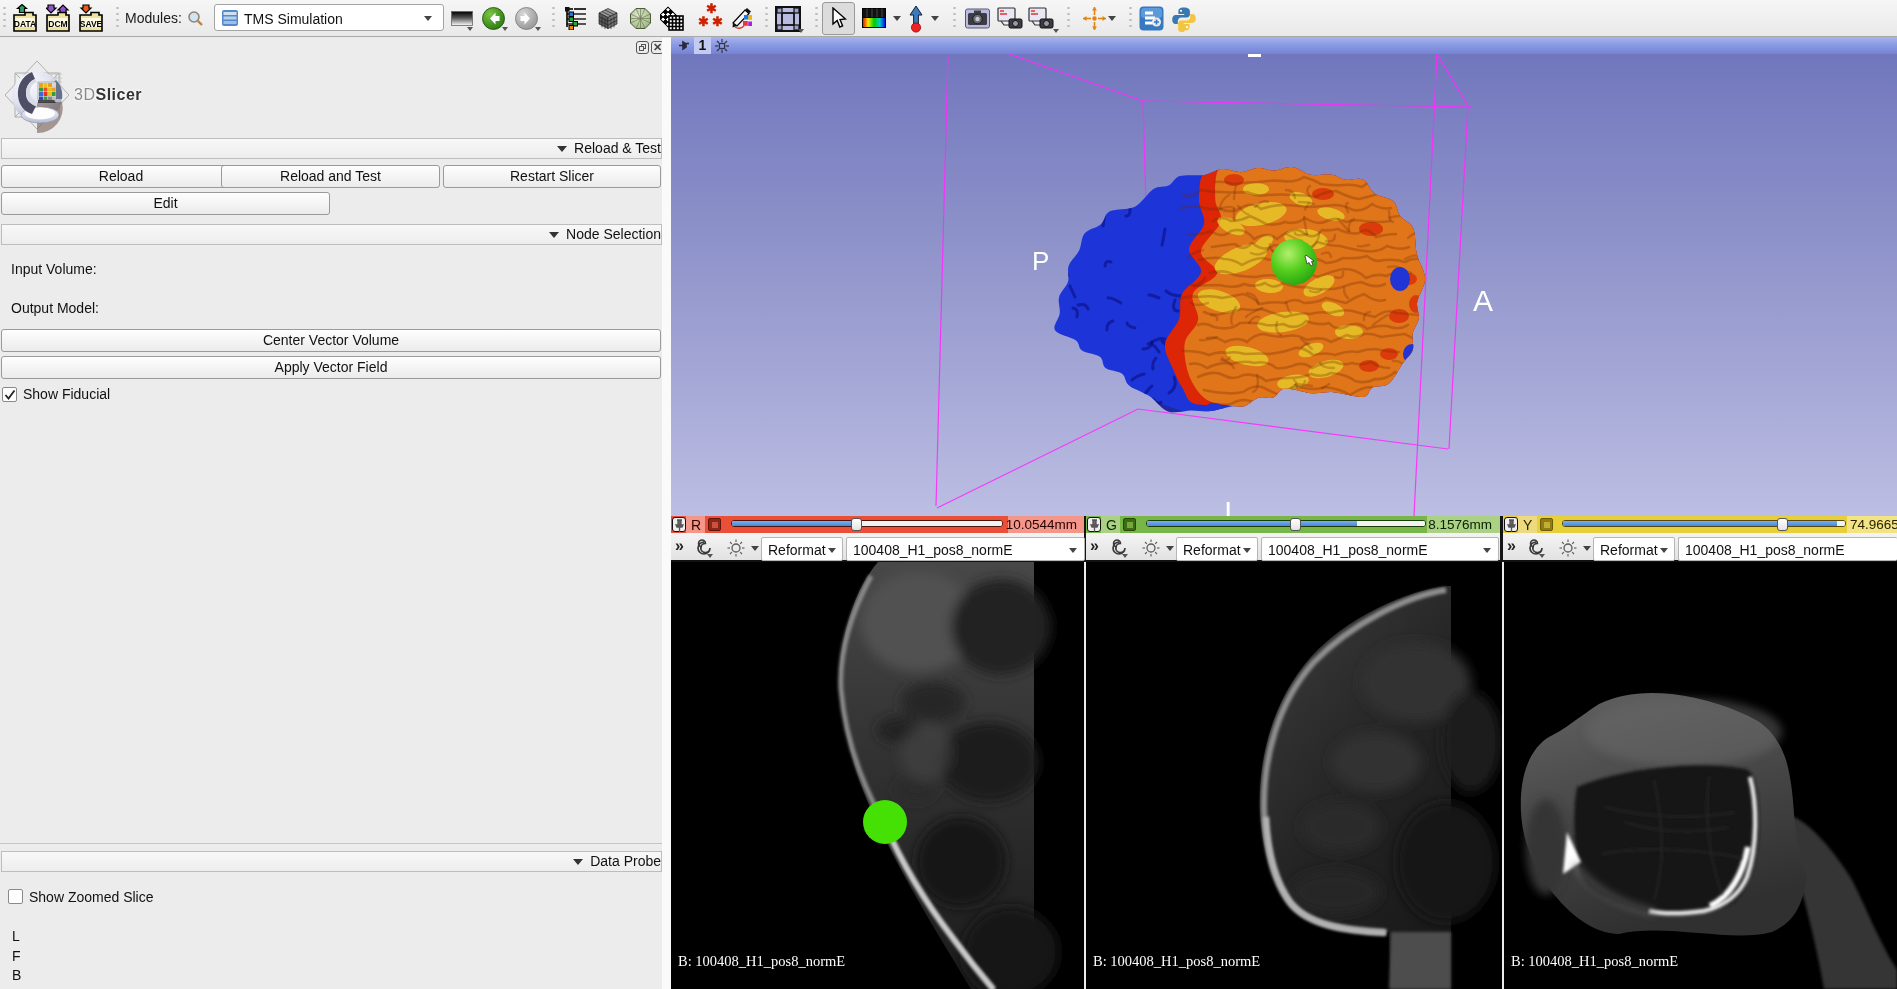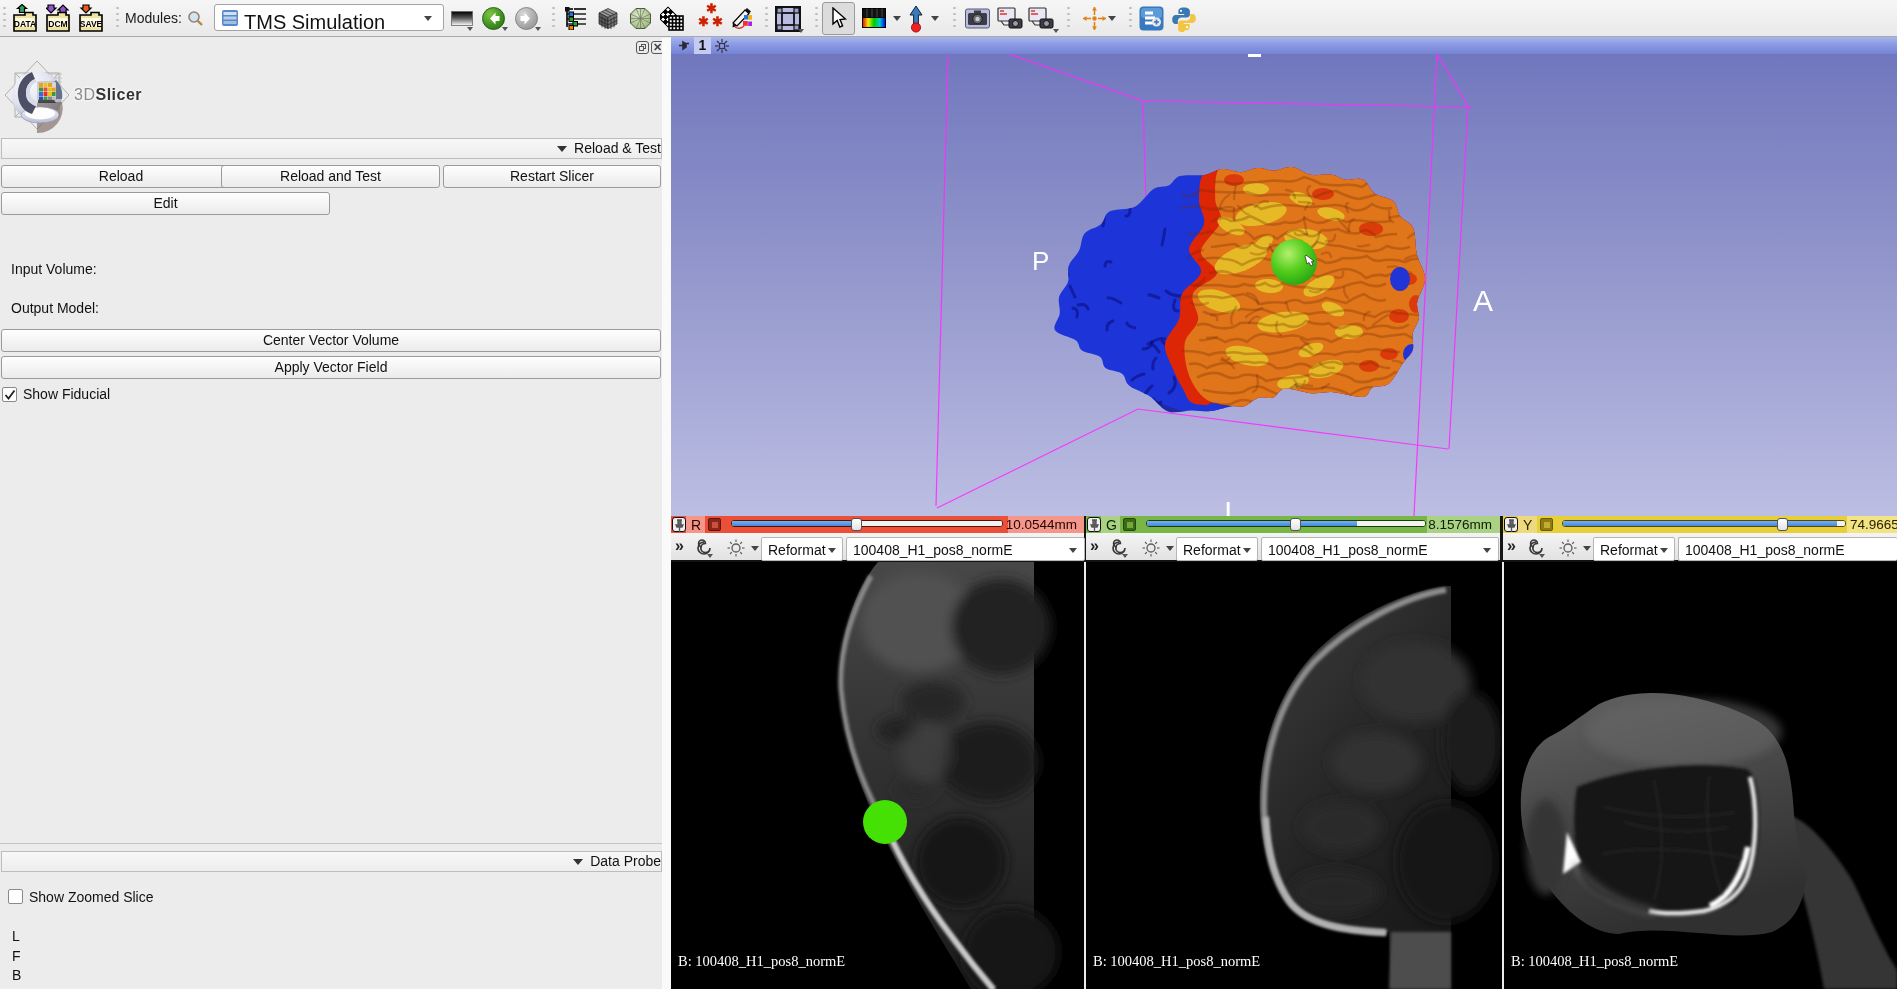--- a/index.html
+++ b/index.html
@@ -81,21 +81,21 @@
       <line x1="10.8" y1="10.8" x2="15" y2="15" stroke="#b5854f" stroke-width="2.4"></line>
     </svg>
 
     <div class="abs combo" style="left:214px;top:4px;width:230px;height:27px">
       <svg class="abs" style="left:7px;top:5px" width="16" height="16" viewBox="0 0 16 16">
         <rect width="16" height="16" rx="2" fill="#5588cc"></rect>
         <rect x="1.5" y="2" width="13" height="3" fill="#cfe0f2"></rect>
         <rect x="1.5" y="6.5" width="13" height="3" fill="#b7cfe8"></rect>
         <rect x="1.5" y="11" width="13" height="3" fill="#9fc0e0"></rect>
       </svg>
-      <div class="abs" style="left:29px;top:6px;font-size:20px;color:#111">TMS Simulation</div>
+      <div class="abs" style="left:29px;top:6px;font-size:14px;color:#111">TMS Simulation</div>
       <div class="abs carrow" style="left:209px;top:11px"></div>
     </div>
 
     <svg class="abs" style="left:451px;top:11px" width="22" height="15" viewBox="0 0 22 15">
       <defs>
           <linearGradient id="bw" x1="0" y1="0" x2="0" y2="1">
         <stop offset="0" stop-color="#000"></stop>
             <stop offset="0.45" stop-color="#555"></stop>
             <stop offset="1" stop-color="#fdfdfd"></stop>
       </linearGradient>
@@ -356,20 +356,21 @@
       <path d="M36 42 l16 0 l2 3 l-18 0 Z" fill="#2a2a2a" opacity="0.8"></path>
     </svg>
     <div class="abs" style="left:74px;top:48px;font-size:16px;letter-spacing:0.5px;text-shadow:0 0 3px #fff,0 0 3px #fff"><span style="color:#8a8a8a">3D</span><span style="color:#333;font-weight:bold">Slicer</span></div>
 
     <div class="abs sechdr" style="top:100px"><span class="tri"></span>Reload &amp; Test</div>
     <div class="abs btn" style="left:1px;top:127px;width:240px">Reload</div>
     <div class="abs btn" style="left:221px;top:127px;width:219px">Reload and Test</div>
     <div class="abs btn" style="left:443px;top:127px;width:218px">Restart Slicer</div>
     <div class="abs btn" style="left:1px;top:154px;width:329px">Edit</div>
 
+    <div class="abs sechdr" style="top:186px"><span class="tri"></span>Node Selection</div>
     <div class="abs lbl" style="left:11px;top:223px">Input Volume:</div>
     <div class="abs lbl" style="left:11px;top:262px">Output Model:</div>
     <div class="abs btn" style="left:1px;top:318px;width:660px">Apply Vector Field</div>
     <div class="abs btn" style="left:1px;top:291px;width:660px">Center Vector Volume</div>
     <div class="abs cb" style="left:2px;top:349px"></div>
     <svg class="abs" style="left:4px;top:351px" width="12" height="12" viewBox="0 0 12 12">
         <path d="M1.5 6 L4.5 9.5 L10.5 1.5" stroke="#222" stroke-width="1.8" fill="none"></path>
       </svg>
     <div class="abs lbl" style="left:23px;top:348px">Show Fiducial</div>
 

